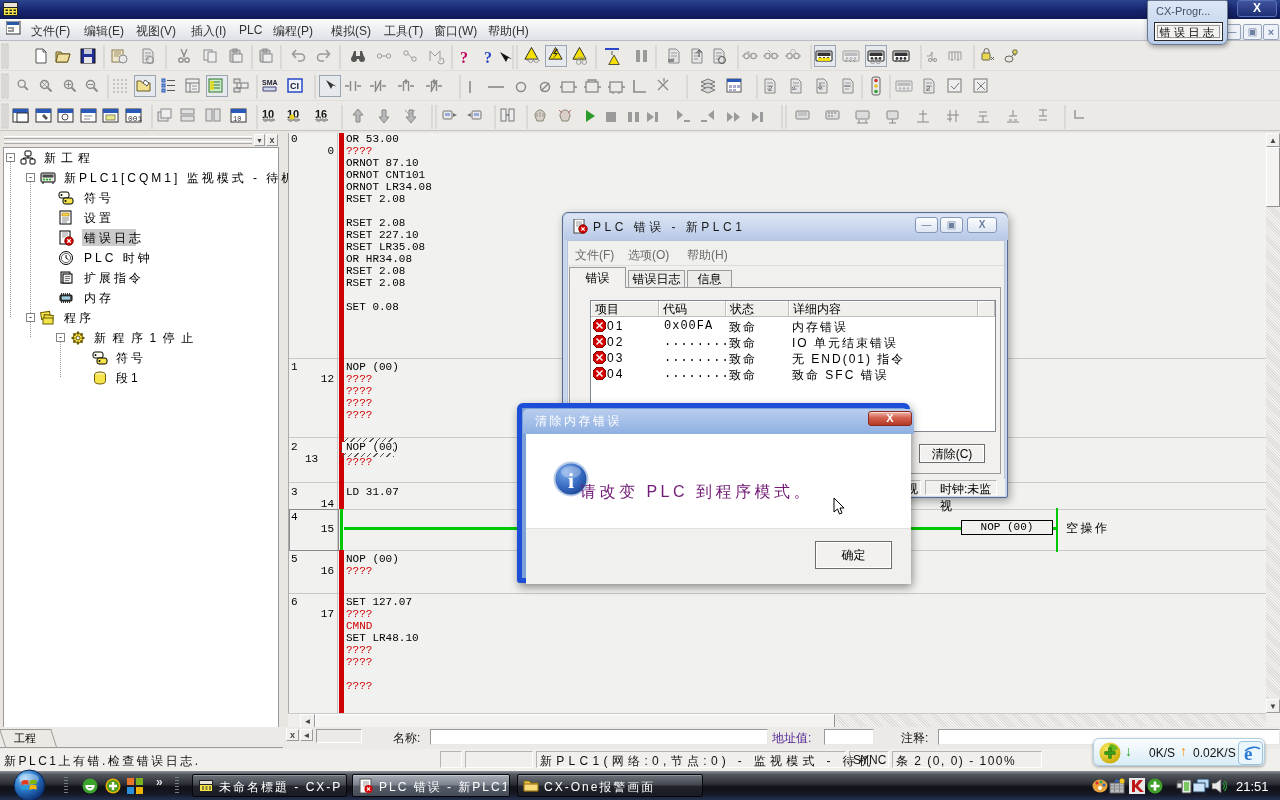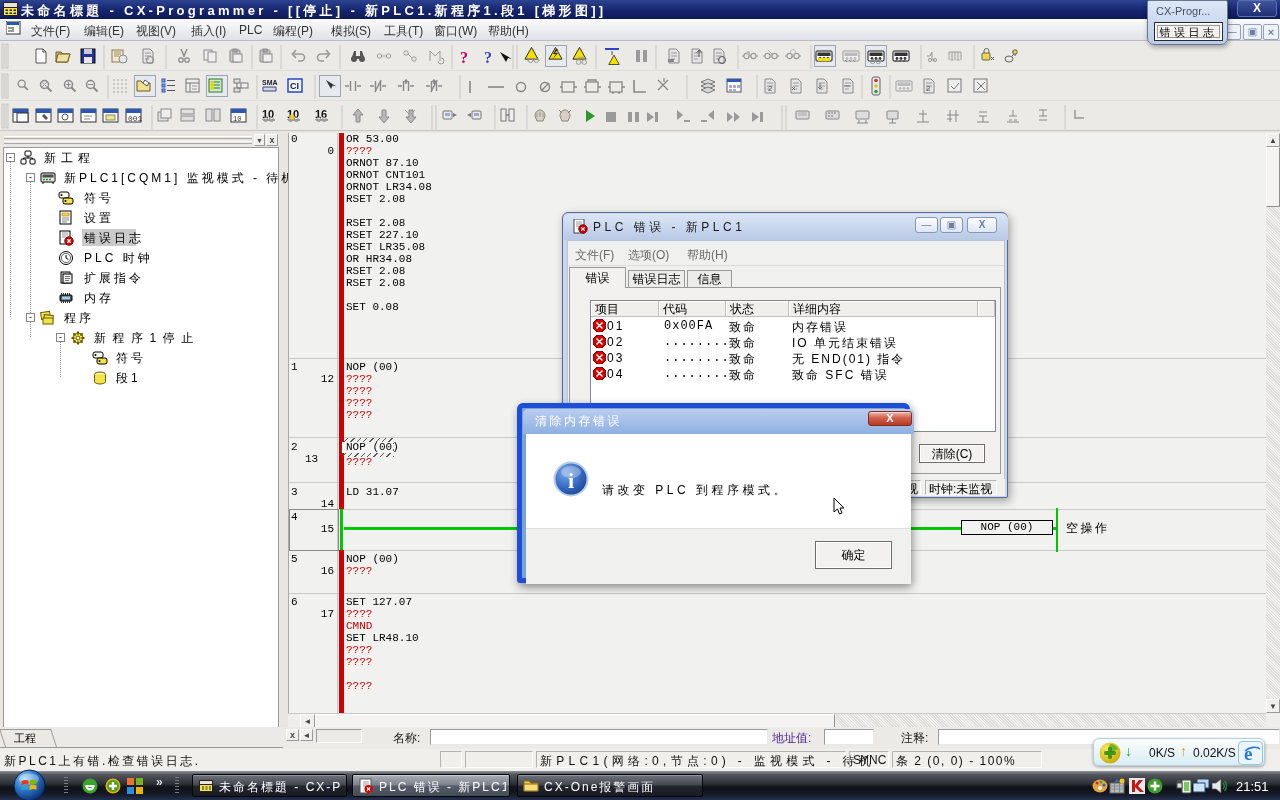--- a/index.html
+++ b/index.html
@@ -59,21 +59,20 @@
       <rect x="0" y="0" width="15" height="14" rx="1" fill="#222"></rect>
       <rect x="1" y="1" width="13" height="4" fill="#e8e4d8"></rect>
       <rect x="1" y="6" width="13" height="7" fill="#f5e34a"></rect>
       <rect x="2.5" y="7.5" width="2.5" height="1.5" fill="#222"></rect>
       <rect x="6.5" y="7.5" width="2.5" height="1.5" fill="#222"></rect>
       <rect x="10.5" y="7.5" width="2.5" height="1.5" fill="#222"></rect>
       <rect x="2.5" y="10.5" width="2.5" height="1.5" fill="#222"></rect>
       <rect x="6.5" y="10.5" width="2.5" height="1.5" fill="#222"></rect>
       <rect x="10.5" y="10.5" width="2.5" height="1.5" fill="#222"></rect>
     </svg>
-  <div class="abs txt">未命名標題 - CX-Programmer - [[停止] - 新PLC1.新程序1.段1 [梯形图]]</div>
   <div class="abs" id="closemain">X</div>
 </div>
 <div class="abs" id="menubar">
   <svg class="abs" style="left:6px;top:2px" width="16" height="16">
       <rect x="0" y="0" width="14" height="13" fill="#fff" stroke="#333"></rect>
       <rect x="1" y="1" width="12" height="3" fill="#2858a8"></rect>
       <path d="M2 7h4M2 10h4M7 6v5" stroke="#333" fill="none"></path>
     </svg>
   <div class="abs mi" style="left:31px">文件(F)</div>
   <div class="abs mi" style="left:84px">编辑(E)</div>
@@ -978,40 +977,40 @@
         </svg>
         <span style="left:16px">04</span>
         <span class="mono" style="left:73px">........</span>
         <span style="left:138px">致命</span>
         <span style="left:201px">致命 SFC 错误</span>
       </div>
   </div>
   <div class="abs btn" style="left:356px;top:231px;width:66px;height:19px;line-height:18px;z-index:2">清除(C)</div>
   <div class="abs" style="left:4px;top:266px;width:438px;height:17px;background:#f0f0ee"></div>
   <div class="abs" style="left:340px;top:267px;width:18px;height:15px;border:1px solid;border-color:#b5b3af #fff #fff #b5b3af;font-size:12px;padding-left:2px">视</div>
-  <div class="abs" style="left:362px;top:267px;width:72px;height:15px;border:1px solid;border-color:#b5b3af #fff #fff #b5b3af;font-size:12px;padding-left:3px">时钟:未监视</div>
+  <div class="abs" style="left:362px;top:267px;width:72px;height:15px;border:1px solid;border-color:#b5b3af #fff #fff #b5b3af;font-size:12px;padding-left:14px">时钟:未监视</div>
 </div>
 <div class="abs" id="msgbox">
   <div class="abs" style="left:1px;top:1px;width:391px;height:25px;background:linear-gradient(#b9cdee,#8fb0e2);border-radius:5px 5px 0 0"></div>
   <div class="abs" style="left:13px;top:5px;font-size:12px;color:#fff;letter-spacing:2.5px">清除内存错误</div>
   <div class="abs" style="left:346px;top:3px;width:44px;height:15px;background:linear-gradient(#f0b8ac,#d4614e 45%,#b23a26);border:1px solid #8a2a1a;border-radius:3px;color:#fff;font-weight:bold;font-size:11px;text-align:center;line-height:13px;box-shadow:inset 0 1px 0 rgba(255,255,255,.5)">X</div>
   <div class="abs" style="left:4px;top:26px;width:385px;height:94px;background:#fff"></div>
   <svg class="abs" style="left:31px;top:53px" width="36" height="36">
       <defs>
         <radialGradient id="ig" cx="35%" cy="30%" r="80%">
           <stop offset="0" stop-color="#7aa8e8"></stop>
           <stop offset="60%" stop-color="#3468c0"></stop>
           <stop offset="100%" stop-color="#1a3f8a"></stop>
         </radialGradient>
       </defs>
       <circle cx="18" cy="18" r="16.5" fill="url(#ig)" stroke="#b8cce8" stroke-width="2"></circle>
       <ellipse cx="18" cy="11" rx="10" ry="6" fill="rgba(255,255,255,.3)"></ellipse>
       <text x="15" y="27" font-size="22" font-weight="bold" fill="#fff" font-family="Liberation Serif">i</text>
     </svg>
-  <div class="abs" style="left:80px;top:74px;font-size:12px;color:#000000;letter-spacing:3.5px">请改变 PLC 到程序模式。</div>
+  <div class="abs" style="left:58px;top:74px;font-size:16px;color:#701a75;letter-spacing:3.5px">请改变 PLC 到程序模式。</div>
   <div class="abs" style="left:4px;top:120px;width:385px;height:56px;background:#f0f0ee;border-top:1px solid #dfdfdf"></div>
   <div class="abs btn" style="left:293px;top:133px;width:77px;height:28px;line-height:26px">确定</div>
   <svg class="abs" style="left:311px;top:89px" width="13" height="20">
       <path d="M1 1v14l3.5-3 2 5 2.5-1-2-5H11Z" fill="#fff" stroke="#000"></path>
     </svg>
 </div>
 <div class="abs" id="cxfloat">
   <div class="abs" style="left:8px;top:4px;font-size:11px;color:#44506a">CX-Progr...</div>
   <div class="abs" style="left:6px;top:21px;width:69px;height:19px;background:#f2f1ee;border:1px solid #2a2a2a;box-shadow:inset 0 0 0 1px #fff">
     <div style="position:absolute;left:2px;top:2px;right:2px;bottom:2px;border:1px solid #9a9a9a;font-size:11px;text-align:center;line-height:13px;letter-spacing:3.5px">错误日志</div>

